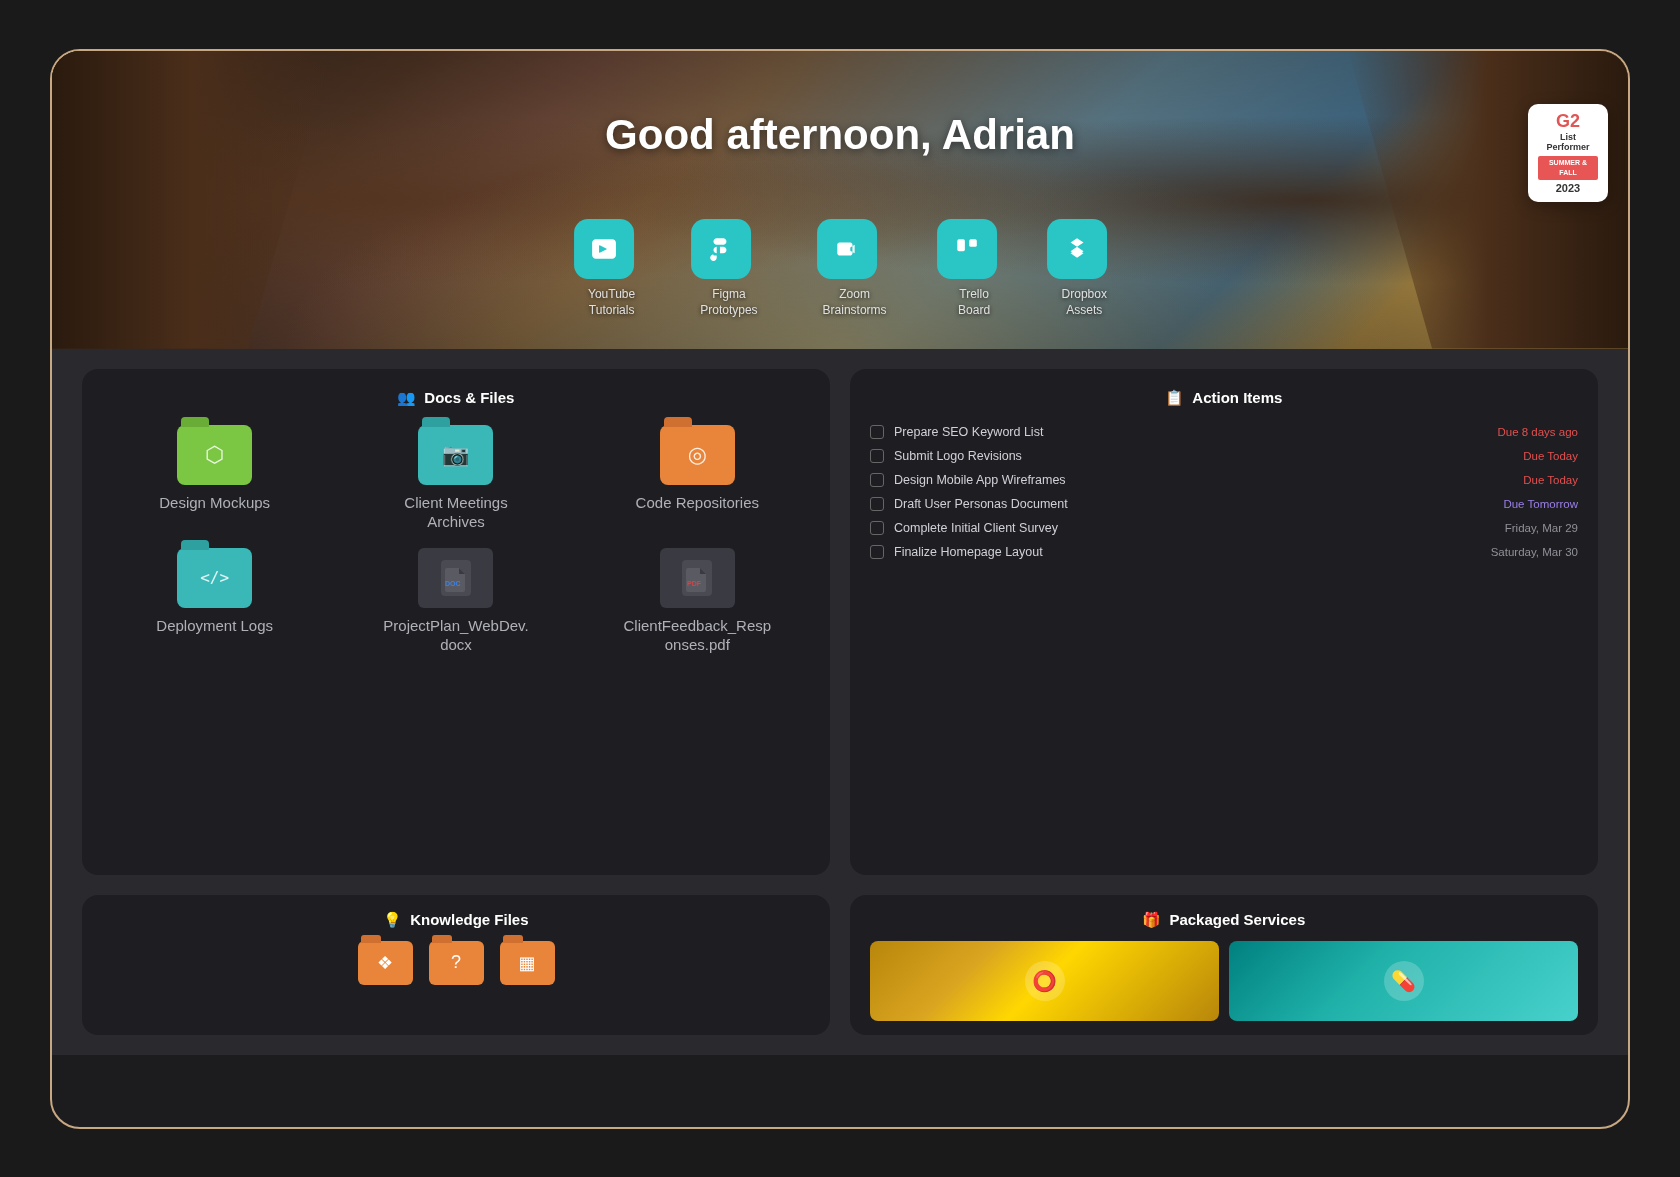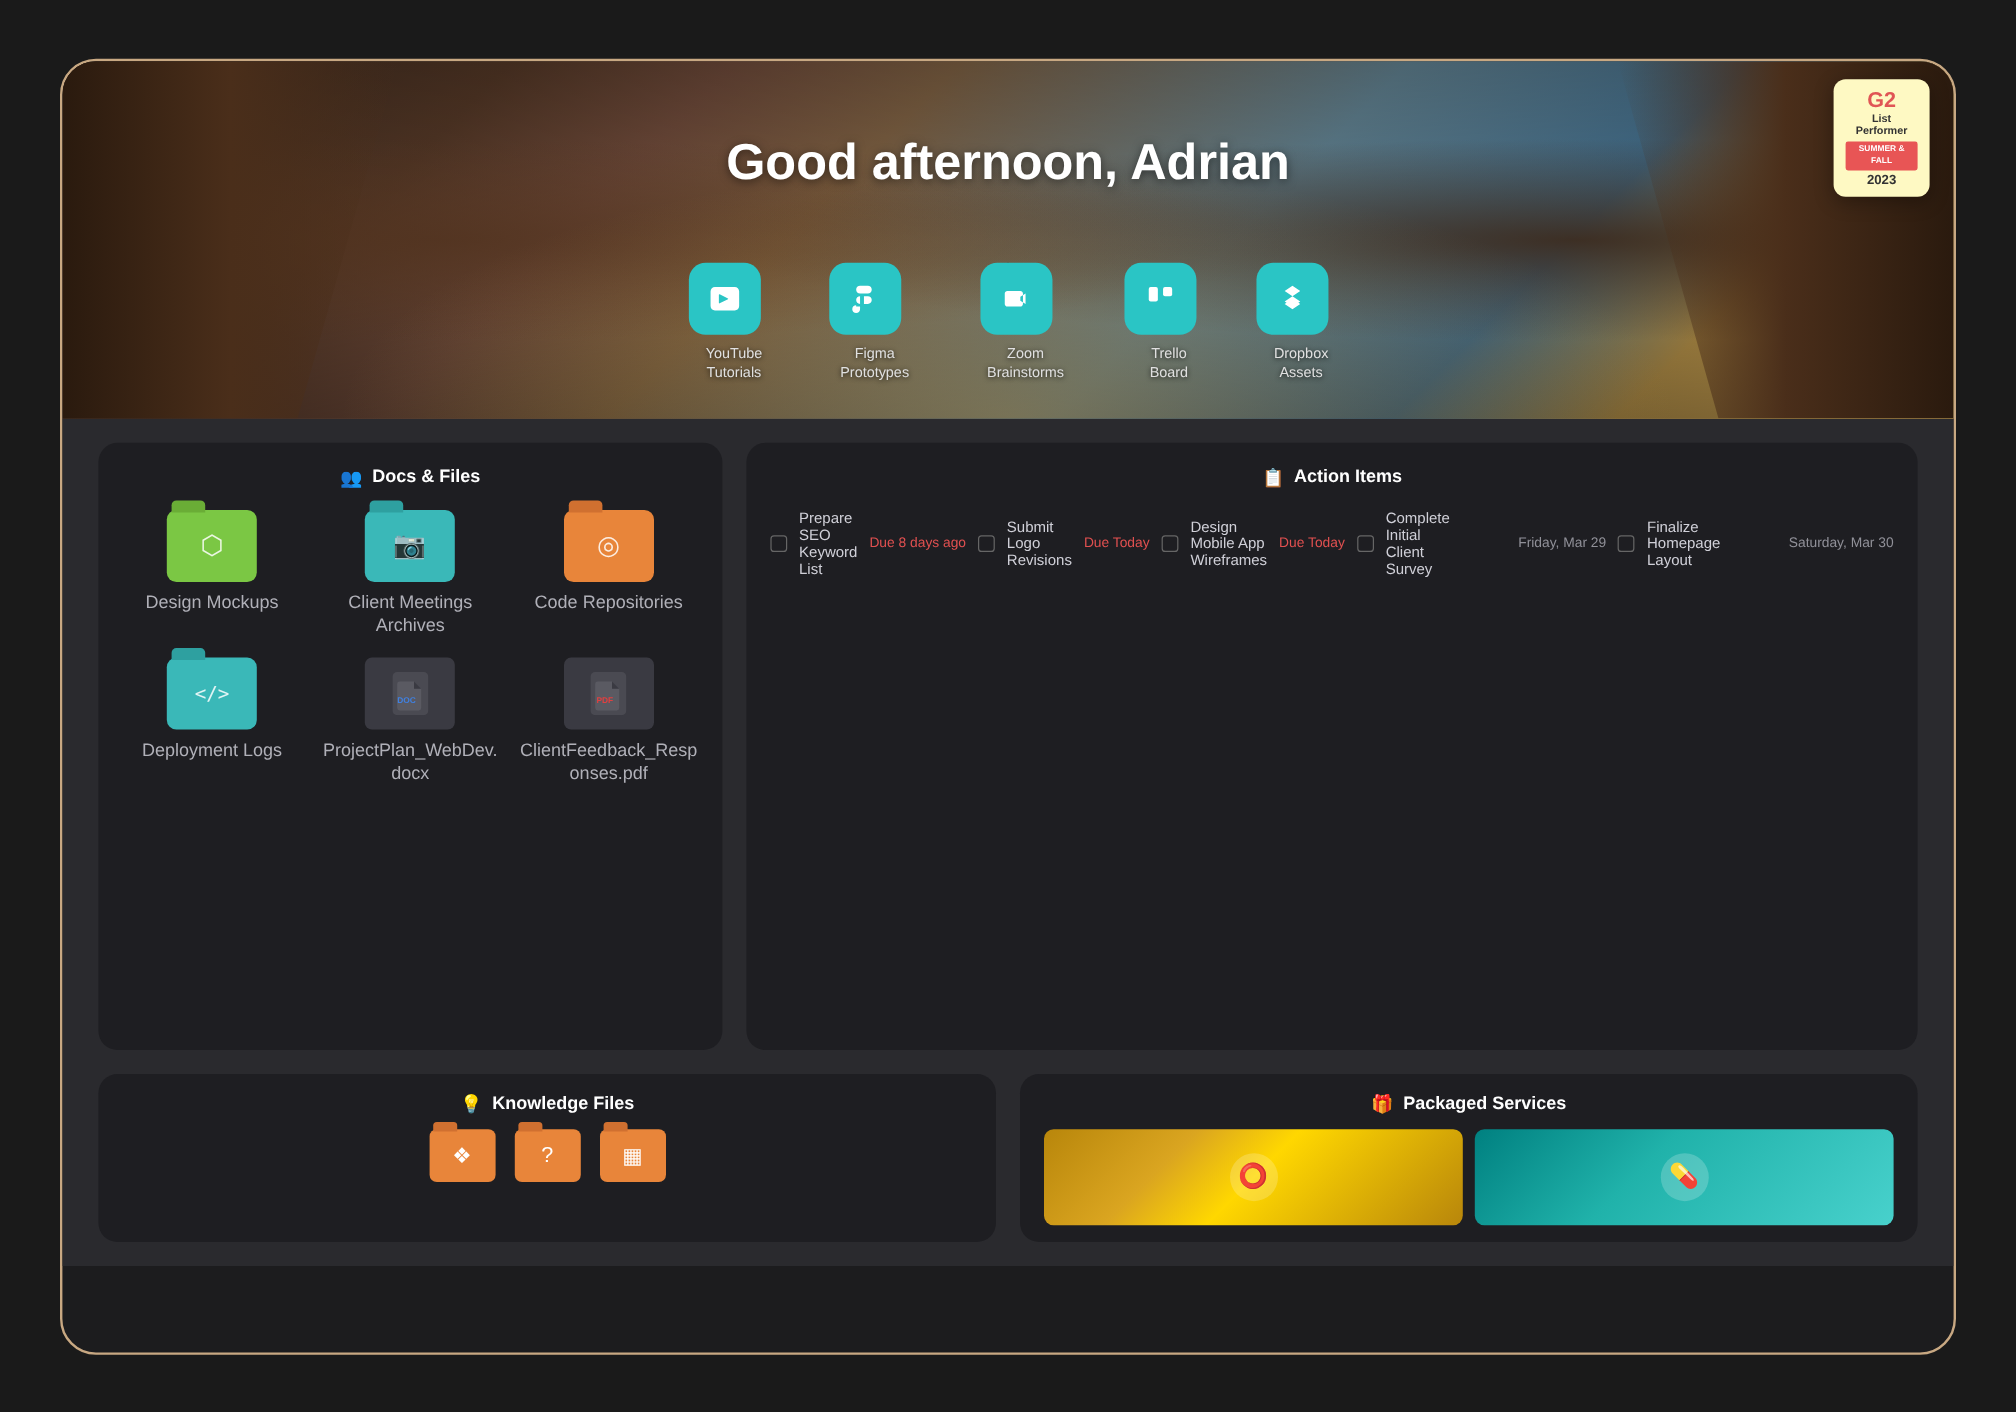--- a/index.html
+++ b/index.html
@@ -184,21 +184,21 @@
       display: flex;
       align-items: center;
       justify-content: center;
       font-size: 28px;
     }
     .file-pdf { background: #3a3a42; color: #e04040; }
     .file-doc { background: #3a3a42; color: #4080e0; }
     
     .action-items-list {
       display: flex;
-      flex-direction: row;
+      flex-direction: column;
       gap: 10px;
     }
     .action-item {
       display: flex;
       align-items: center;
       justify-content: space-between;
       gap: 10px;
     }
     .action-item-left {
       display: flex;
@@ -290,29 +290,30 @@
     .packaged-img-teal {
       background: linear-gradient(135deg, #2090a0, #40b0c0, #1a7080);
     }
     .g2-badge-container {
       position: absolute;
       top: 15px;
       right: 20px;
       z-index: 200;
     }
     .g2-badge-box {
-      background: #fef9c3;
+      background: #ffffff;
       border-radius: 10px;
       padding: 8px 10px;
       display: flex;
       flex-direction: column;
       align-items: center;
       box-shadow: 0 4px 16px rgba(0,0,0,0.3);
       width: 80px;
       position: relative;
+      margin-top: 38px;
     }
   </style>
 </head>
 <body>
 
 <div class="device-frame">
 
   <div class="g2-badge-container">
     <div class="g2-badge-box">
       <div style="color:#e05555;font-weight:900;font-size:18px;line-height:1;">G2</div>
@@ -473,20 +474,27 @@
           </div>
 
           <div class="action-item">
             <div class="action-item-left">
               <div class="checkbox"></div>
               <div class="action-text">Design Mobile App Wireframes</div>
             </div>
             <div class="due-date due-today">Due Today</div>
           </div>
 
+          <div class="action-item">
+            <div class="action-item-left">
+              <div class="checkbox"></div>
+              <div class="action-text">Draft User Personas Document</div>
+            </div>
+            <div class="due-date due-tomorrow">Due Tomorrow</div>
+          </div>
 
           <div class="action-item">
             <div class="action-item-left">
               <div class="checkbox"></div>
               <div class="action-text">Complete Initial Client Survey</div>
             </div>
             <div class="due-date due-normal">Friday, Mar 29</div>
           </div>
 
           <div class="action-item">

